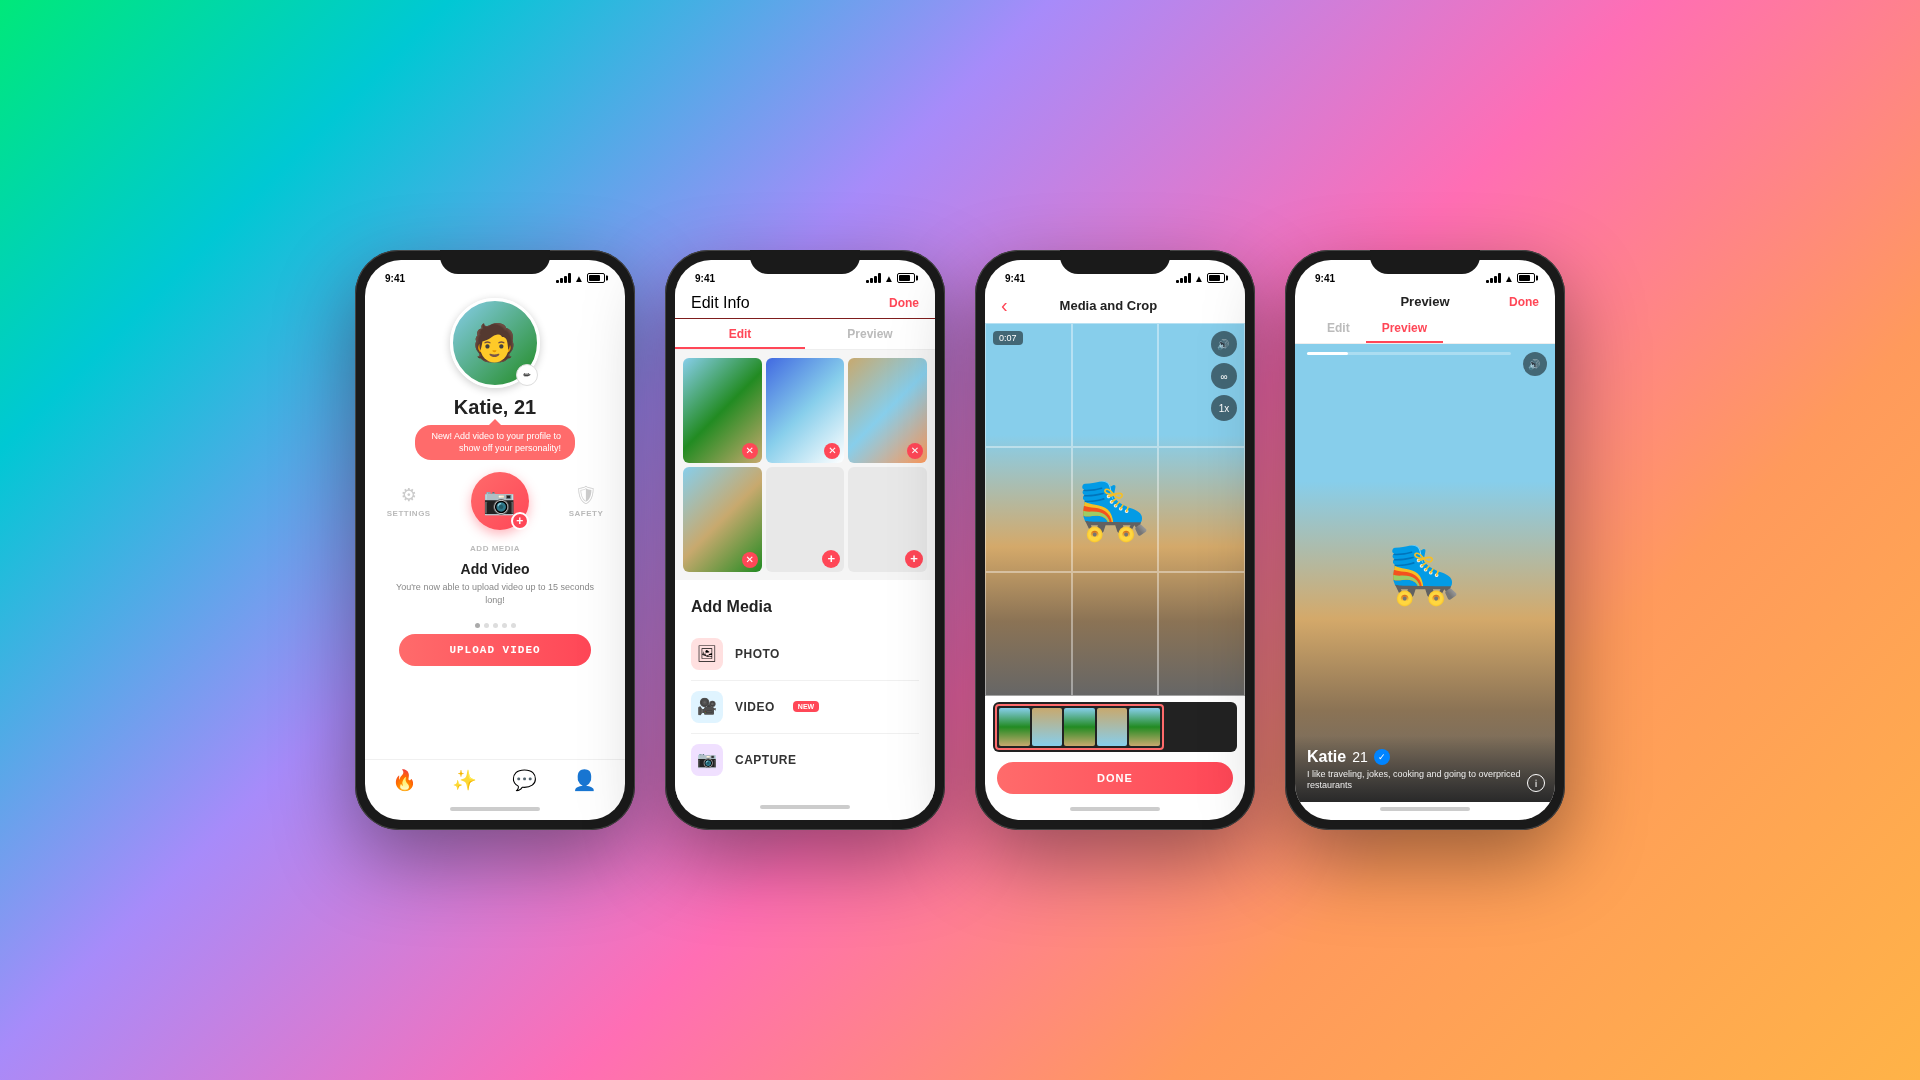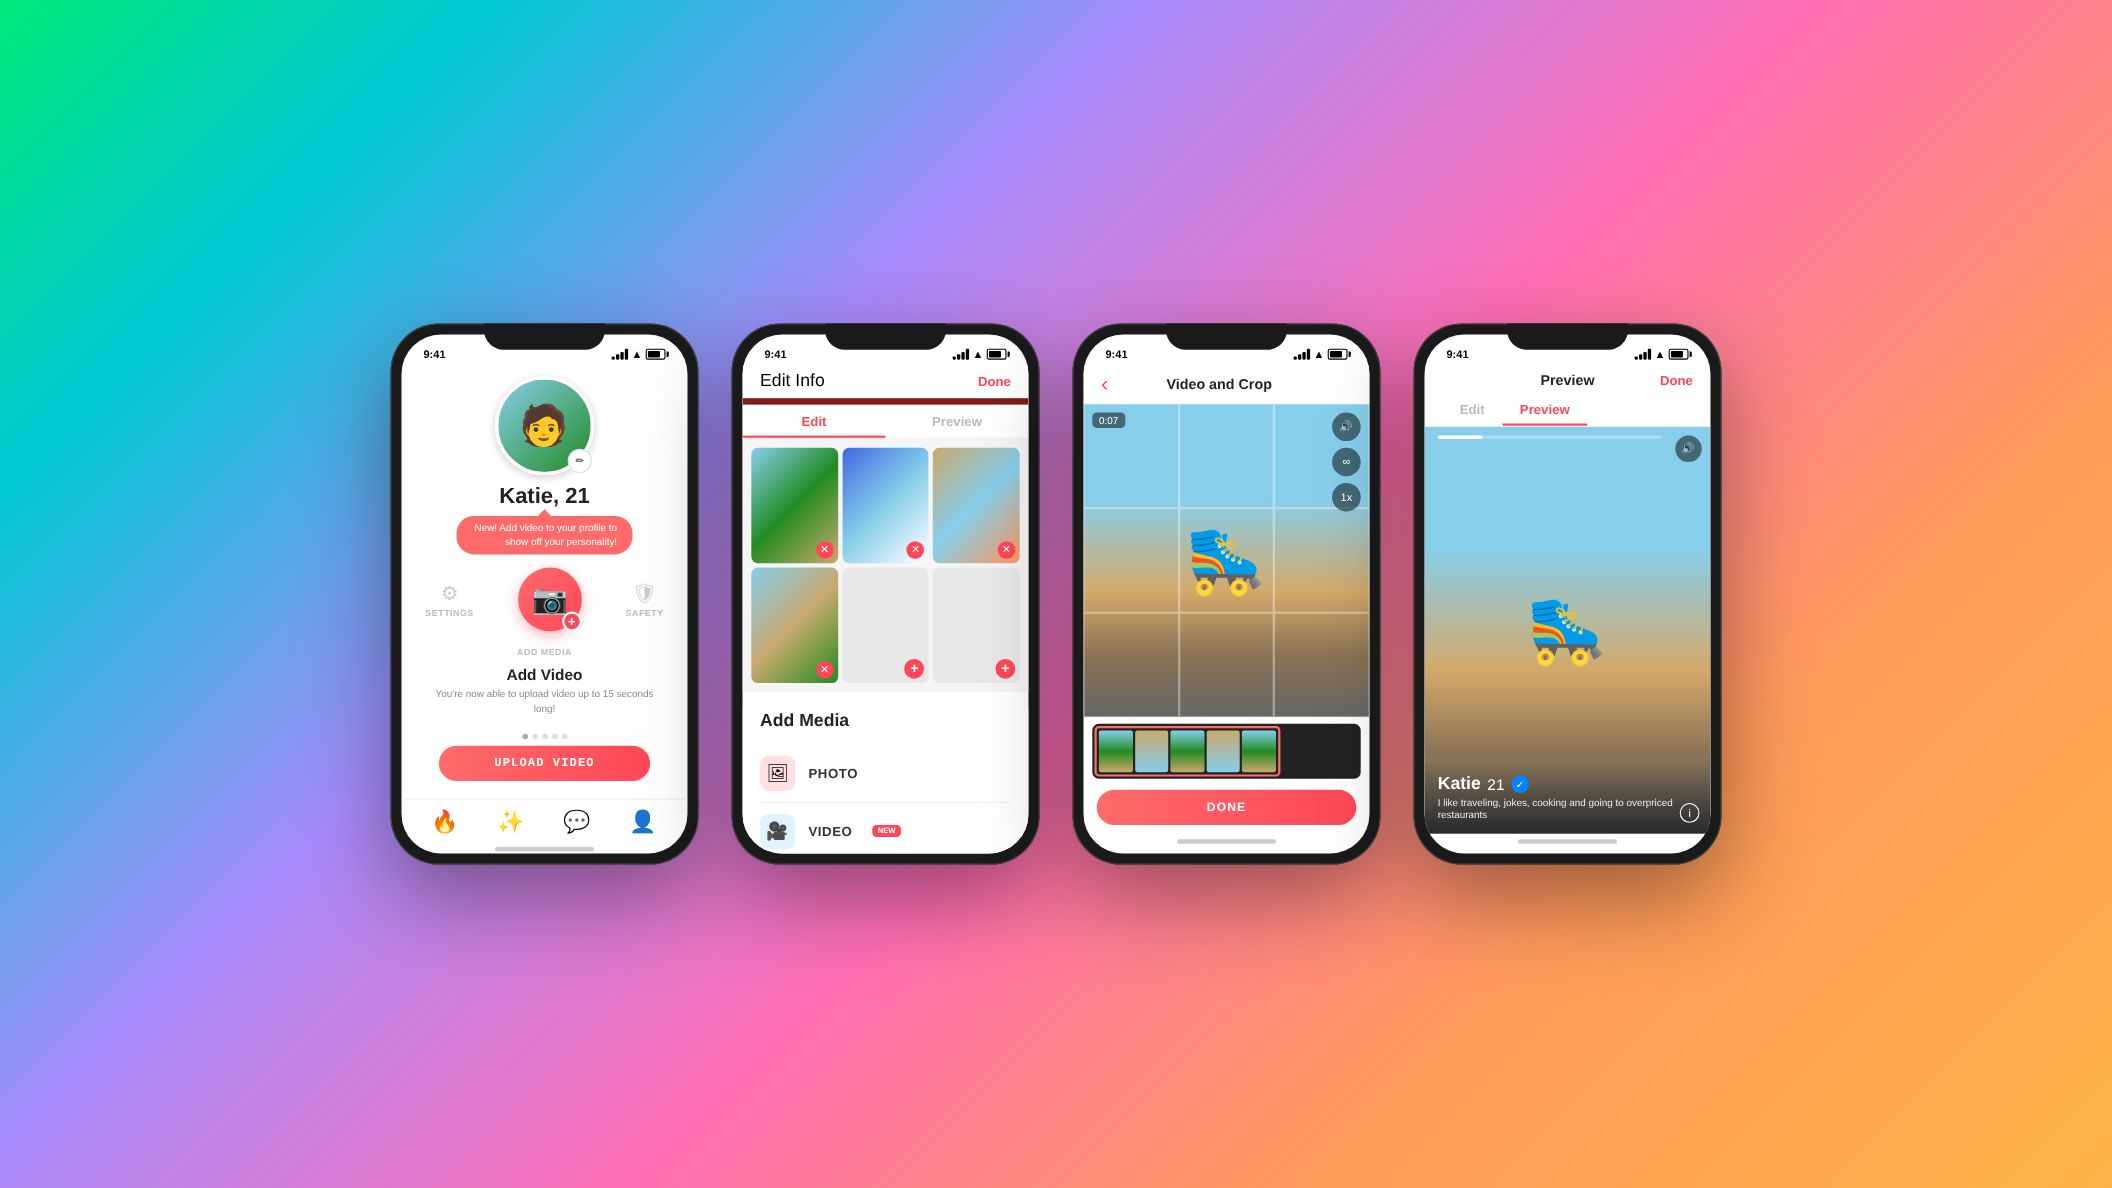--- a/index.html
+++ b/index.html
@@ -11,21 +11,21 @@
       background: linear-gradient(135deg, #00e87a 0%, #00c8d4 15%, #a78bfa 35%, #ff6eb4 55%, #ff9a5c 75%, #ffb347 100%);
       display: flex;
       align-items: center;
       justify-content: center;
       gap: 30px;
     }
 
     
     .phone {
       width: 280px;
-      height: 492px;
+      height: 580px;
       background: #1a1a1a;
       border-radius: 44px;
       padding: 10px;
       box-shadow: 0 30px 80px rgba(0,0,0,0.4), inset 0 0 0 1px #444;
       position: relative;
       flex-shrink: 0;
     }
     .phone-inner {
       width: 100%;
       height: 100%;
@@ -273,21 +273,21 @@
       font-size: 20px;
       color: #ddd;
     }
     .nav-icon.active { color: #ff4757; }
     .edit-header {
       display: flex;
       justify-content: space-between;
       align-items: center;
       padding: 6px 16px;
       background: #fff;
-      border-bottom: 6px solid #7f1d1d;
+      border-bottom: 1px solid #7f1d1d;
     }
     .done-btn {
       font-size: 12px;
       color: #ff4757;
       font-weight: 600;
     }
     .tab-row {
       display: flex;
       background: #fff;
       border-bottom: 1px solid #eee;
@@ -799,21 +799,21 @@
           <div class="signal-bar" style="height:100%"></div>
         </div>
         <span style="font-size:10px">▲</span>
         <div class="battery">
           <div class="battery-fill"></div>
         </div>
       </div>
     </div>
     <div class="trim-header">
       <span class="back-btn">‹</span>
-      <span class="trim-title">Video and Crop</span>
+      <span class="trim-title">Media and Crop</span>
       <span style="width:20px"></span>
     </div>
     <div class="video-preview">
       <div class="video-bg">🛼</div>
       <div class="video-overlay-grid">
         <div class="grid-cell"></div>
           <div class="grid-cell"></div>
           <div class="grid-cell"></div>
         <div class="grid-cell"></div>
           <div class="grid-cell"></div>

